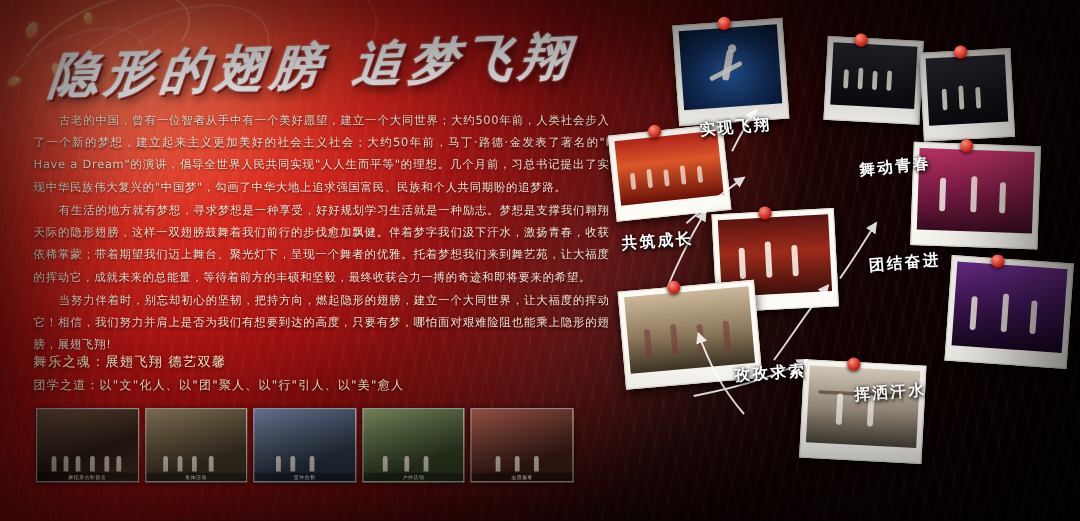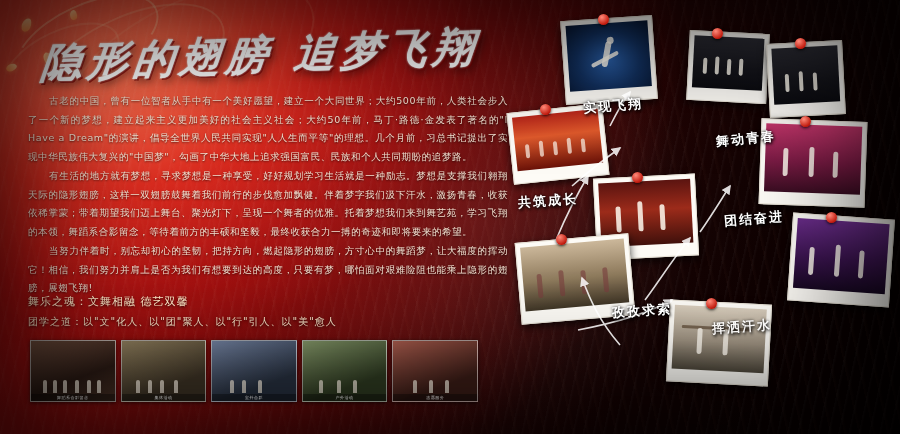--- a/index.html
+++ b/index.html
@@ -239,26 +239,26 @@
   <div class="petal" style="left:44px;top:52px;transform:rotate(-35deg)"></div>
   <div class="petal" style="left:8px;top:62px;transform:rotate(65deg);width:7px;height:11px"></div>
   <div class="petal" style="left:70px;top:10px;transform:rotate(-10deg);width:7px;height:10px"></div>
 
   <div class="title">
     <span>隐形的翅膀</span><span class="gap"></span><span>追梦飞翔</span>
   </div>
 
   <div class="body-text">
     <p>古老的中国，曾有一位智者从手中有一个美好愿望，建立一个大同世界；大约500年前，人类社会步入了一个新的梦想，建立起来主义更加美好的社会主义社会；大约50年前，马丁·路德·金发表了著名的"I Have a Dream"的演讲，倡导全世界人民共同实现"人人生而平等"的理想。几个月前，习总书记提出了实现中华民族伟大复兴的"中国梦"，勾画了中华大地上追求强国富民、民族和个人共同期盼的追梦路。</p>
-    <p>有生活的地方就有梦想，寻求梦想是一种享受，好好规划学习生活就是一种励志。梦想是支撑我们翱翔天际的隐形翅膀，这样一双翅膀鼓舞着我们前行的步伐愈加飘健。伴着梦字我们汲下汗水，激扬青春，收获依稀掌蒙；带着期望我们迈上舞台、聚光灯下，呈现一个舞者的优雅。托着梦想我们来到舞艺苑，学习飞翔的本领，舞蹈系合影留念，等待着前方的丰硕和坚毅，最终收获合力一搏的奇迹和即将要来的希望。</p>
-    <p>当努力伴着时，别忘却初心的坚韧，把持方向，燃起隐形的翅膀，方寸心中的舞蹈梦，让大福度的挥动它！相信，我们努力并肩上是否为我们有想要到达的高度，只要有梦，哪怕面对艰难险阻也能乘上隐形的翅膀，展翅飞翔!</p>
+    <p>有生活的地方就有梦想，寻求梦想是一种享受，好好规划学习生活就是一种励志。梦想是支撑我们翱翔天际的隐形翅膀，这样一双翅膀鼓舞着我们前行的步伐愈加飘健。伴着梦字我们汲下汗水，激扬青春，收获依稀掌蒙；带着期望我们迈上舞台、聚光灯下，呈现一个舞者的优雅。托着梦想我们来到舞艺苑，让大福度的挥动它，成就未来的总能量，等待着前方的丰硕和坚毅，最终收获合力一搏的奇迹和即将要来的希望。</p>
+    <p>当努力伴着时，别忘却初心的坚韧，把持方向，燃起隐形的翅膀，建立一个大同世界，让大福度的挥动它！相信，我们努力并肩上是否为我们有想要到达的高度，只要有梦，哪怕面对艰难险阻也能乘上隐形的翅膀，展翅飞翔!</p>
   </div>
 
   <div class="slogan">
-    <div>舞乐之魂：文舞相融 德艺双馨</div>
+    <div>舞乐之魂：展翅飞翔 德艺双馨</div>
     <div class="small">团学之道：以"文"化人、以"团"聚人、以"行"引人、以"美"愈人</div>
   </div>
 
   <div class="strip">
     <div class="ph ph-a">
       <div class="fig" style="left:12px"></div>
         <div class="fig" style="left:22px"></div>
       <div class="fig" style="left:32px"></div>
         <div class="fig" style="left:44px"></div>
       <div class="fig" style="left:56px"></div>

